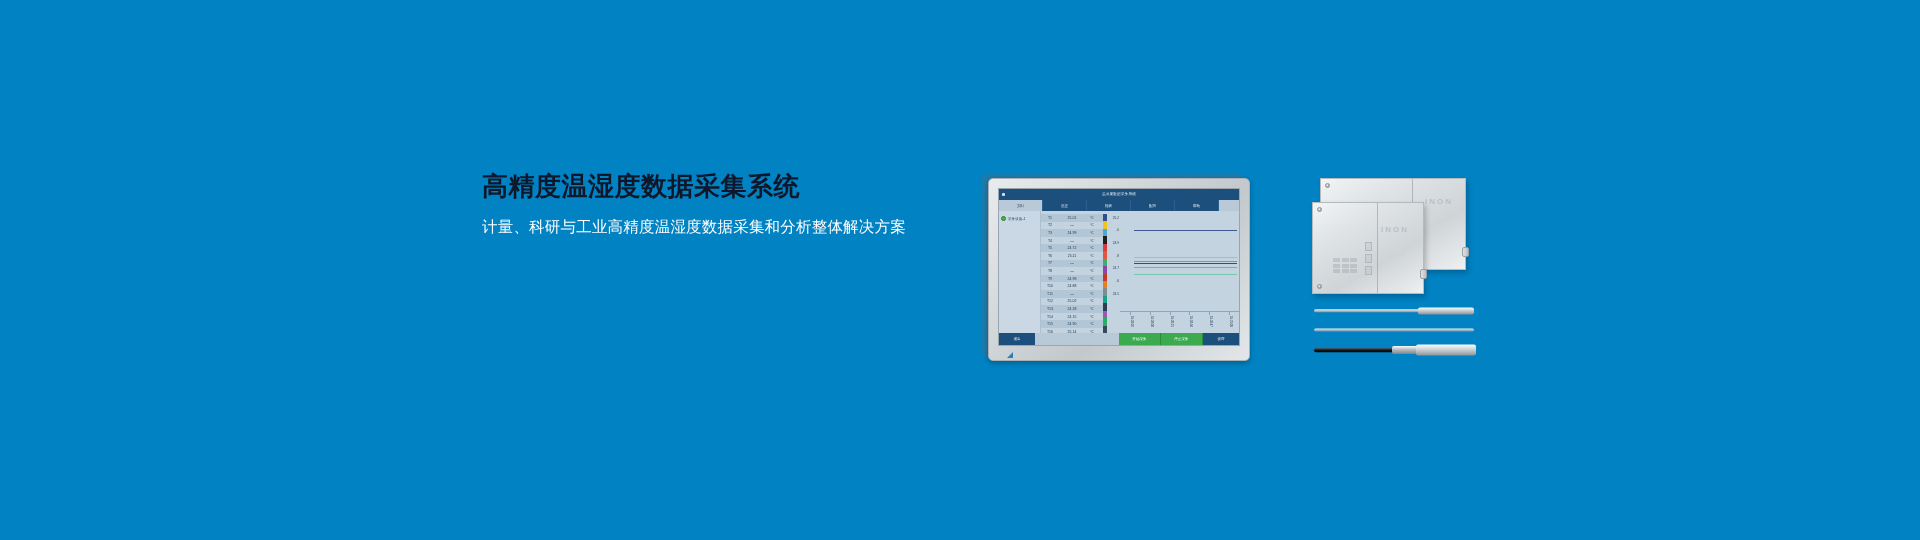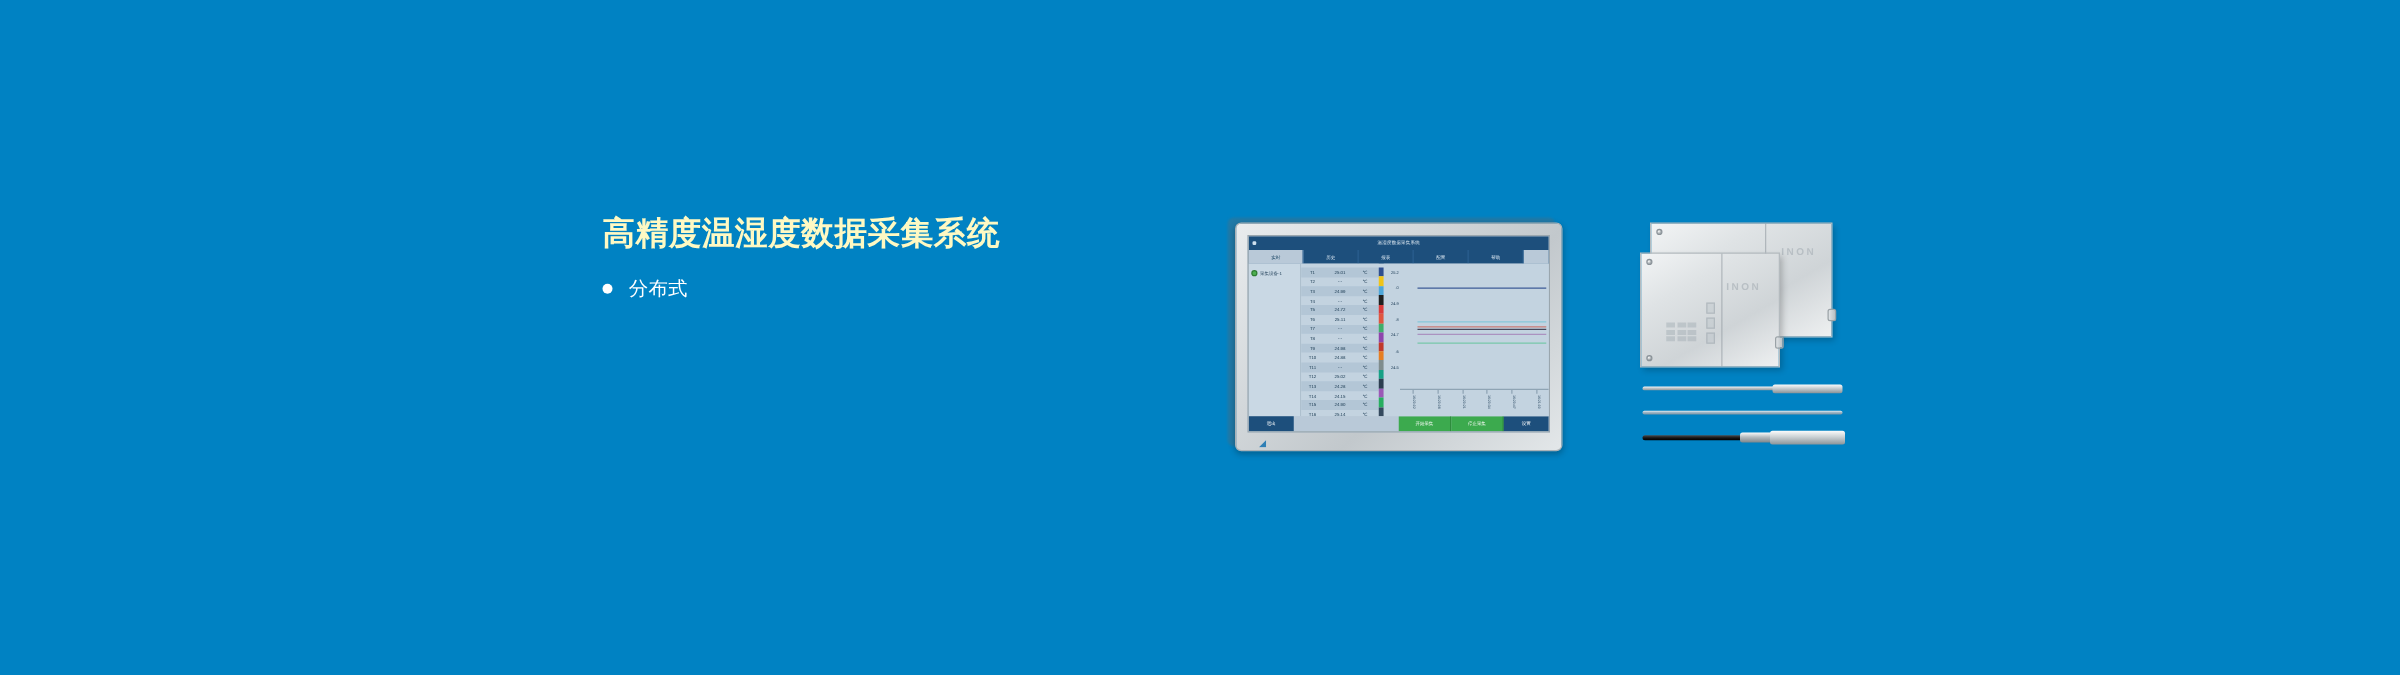--- a/index.html
+++ b/index.html
@@ -21,21 +21,21 @@
     left: 482px;
     top: 172px;
     width: 460px;
     color: #ffffff;
   }
   .headline {
     font-size: 26px;
     font-weight: bold;
     letter-spacing: 0.5px;
     line-height: 1.1;
-    color: #fef9c3;
+    color: #0f172a;
     white-space: nowrap;
   }
   .subhead {
     margin-top: 16px;
     font-size: 15.5px;
     font-weight: normal;
     color: #ffffff;
     letter-spacing: 0.2px;
     white-space: nowrap;
   }
@@ -338,26 +338,23 @@
 </style>
 </head>
 <body>
 
 <div class="banner">
 
   <div class="text-block">
 
     <div class="headline">高精度温湿度数据采集系统</div>
 
+    <div class="subhead">计量、科研与工业高精度温湿度数据采集和分析整体解决方案</div>
 
     <ul class="feature-list">
-      <li class="feature-item">
-        <span class="bullet-dot"></span>
-        <span>分布式</span>
-      </li>
     </ul>
   </div>
 
   <div class="monitor">
     <div class="monitor-shadow"></div>
     <div class="monitor-frame">
       <div class="monitor-inner">
 
         <div class="app-titlebar">
           <span class="tb-dot"></span>

